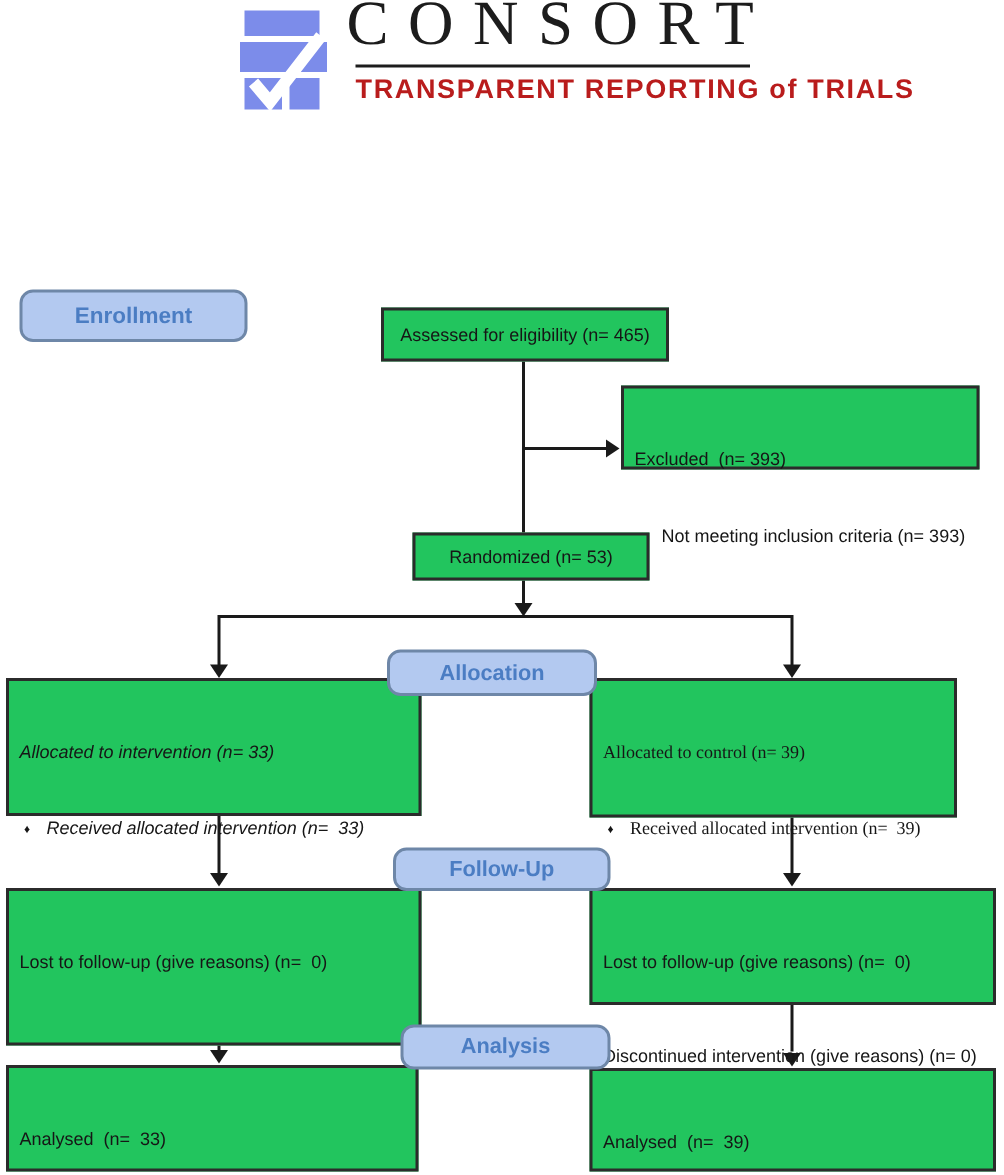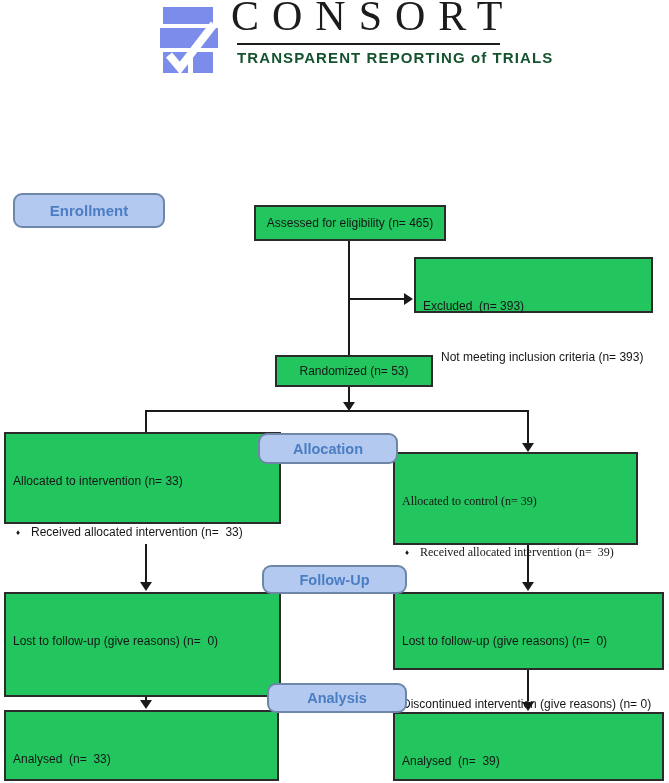--- a/index.html
+++ b/index.html
@@ -11,21 +11,21 @@
   
   .logo-mark { position:absolute; left:160px; top:5px; }
   .logo-title {
     position:absolute; left:231px; top:-8px;
     font-family:"Liberation Serif", serif; font-size:42px; font-weight:400;
     letter-spacing:13px; color:#1c1c1c; white-space:nowrap;
   }
   .logo-rule { position:absolute; left:237px; top:43px; width:263px; height:2px; background:#1c1c1c; }
   .logo-tagline {
     position:absolute; left:237px; top:49px;
-    font-size:15px; font-weight:bold; letter-spacing:1.1px; color:#14532d; white-space:nowrap;
+    font-size:18px; font-weight:bold; letter-spacing:1.1px; color:#b91c1c; white-space:nowrap;
   }
 
   
   .stage-label {
     position:absolute; box-sizing:border-box; z-index:6;
     background:#b3c9f0; border:2px solid #6e87a8; border-radius:9px;
     color:#4b7dc3; font-weight:bold; font-size:14.5px;
     display:flex; align-items:center; justify-content:center;
   }
   #label-enrollment { left:13px;  top:193px; width:152px; height:35px; font-size:15px;text-align:center; }
@@ -38,21 +38,21 @@
     position:absolute; box-sizing:border-box; z-index:3;
     background:#22c55e; border:2px solid #2b2b2b;
     font-size:12px; line-height:17px; white-space:pre-wrap;
     padding:5px 7px;
   }
   .flow-box.centered { display:flex; align-items:center; justify-content:center; text-align:center; padding:2px; }
 
   #box-assessed   { left:254px; top:205px; width:192px; height:36px; }
   #box-excluded   { left:414px; top:257px; width:239px; height:56px; }
   #box-randomized { left:275px; top:355px; width:158px; height:32px; }
-  #box-alloc-left  { left:4px;   top:432px; width:277px; height:92px; }
+  #box-alloc-left  { left:4px;   top:452px; width:277px; height:92px;font-style:italic; }
   #box-alloc-right { left:393px; top:452px; width:245px; height:93px;font-family:Liberation Serif, serif; }
   #box-fu-left     { left:4px;   top:592px; width:277px; height:105px; }
   #box-fu-right    { left:393px; top:592px; width:271px; height:78px; }
   #box-an-left     { left:4px;   top:710px; width:275px; height:71px; }
   #box-an-right    { left:393px; top:712px; width:271px; height:69px; }
 
   .b-line { display:flex; }
   .b-glyph { flex:none; width:15px; font-size:8px; line-height:17px; padding-left:3px; }
   .fu-line2 { margin-top:12px; }
 

